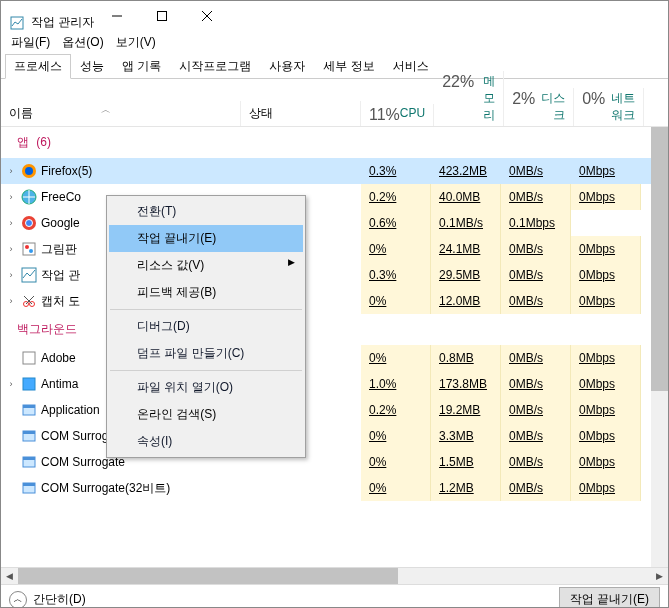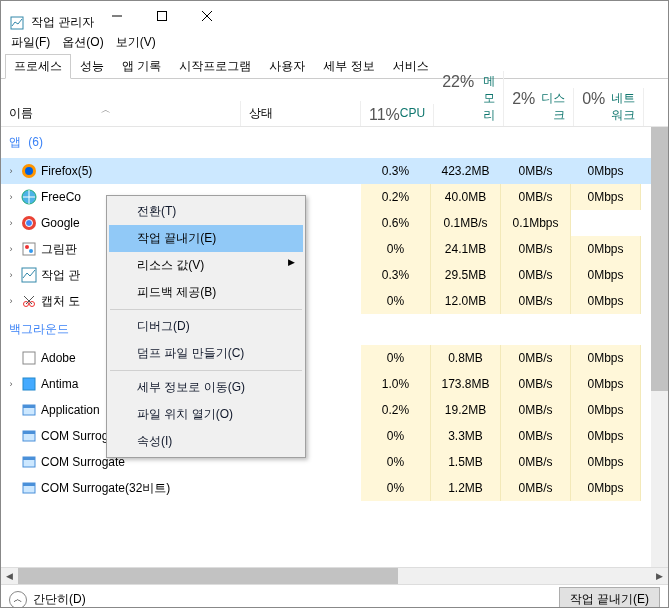--- a/index.html
+++ b/index.html
@@ -20,27 +20,27 @@
     .header-row .col-name { flex: 0 0 240px; padding: 4px 8px; position: relative; }
     .header-row .sort-arrow { position: absolute; left: 100px; top: 2px; font-size: 10px; color: #666; }
     .header-row .col-state { flex: 0 0 120px; padding: 4px 8px; }
     .header-row .col-usage { flex: 0 0 70px; text-align: right; padding: 2px 8px; display: flex; flex-direction: row; justify-content: flex-end; }
     .header-row .usage-pct { font-size: 16px; color: #555; }
     .header-row .usage-lbl { font-size: 12px; color: #0f766e; }
     .header-row > div { border-right: 1px solid #eee; }
     
     .body-scroll { height: 440px; overflow: hidden; position: relative; }
     
-    .group-row { padding: 7px 8px; color: #3b82f6; font-size: 13px; }
+    .group-row { padding: 7px 16px; color: #be185d; font-size: 13px; }
     
     .proc-row { display: flex; height: 26px; align-items: center; }
     .proc-row.selected { background: #cce8ff; }
     .proc-row .cell-name { flex: 0 0 240px; padding: 0 4px; display: flex; align-items: center; gap: 4px; overflow: hidden; white-space: nowrap; }
     .proc-row .cell-state { flex: 0 0 120px; }
-    .proc-row .cell-usage { flex: 0 0 70px; text-align: center; padding: 0 8px; background: #fff7d9; height: 100%; line-height: 26px; border-right: 1px solid #f3e9b9; }
+    .proc-row .cell-usage { flex: 0 0 70px; text-align: left; padding: 0 8px; background: #fff7d9; height: 100%; line-height: 26px; border-right: 1px solid #f3e9b9; text-decoration: underline; }
     .proc-row.selected .cell-usage { background: #cce8ff; border-right-color: #cce8ff; }
     .proc-row .cell-usage.heat { background: #ffe28a; }
     
     .expand { width: 12px; display: inline-block; color: #555; font-size: 9px; text-align: center; }
     .appicon { width: 16px; height: 16px; display: inline-flex; align-items: center; justify-content: center; font-size: 11px; }
     
     .ctx-menu { position: absolute; left: 105px; top: 194px; width: 200px; background: #f0f0f0; border: 1px solid #a0a0a0; box-shadow: 2px 2px 4px rgba(0,0,0,0.25); z-index: 100; padding: 2px; }
     .ctx-item { padding: 5px 26px 5px 28px; position: relative; }
     .ctx-item.highlight { background: #91c9f7; }
     .ctx-item.disabled { color: #0f172a; }
@@ -354,22 +354,22 @@
 
 <div class="ctx-menu">
   <div class="ctx-item disabled">전환(T)</div>
   <div class="ctx-item highlight">작업 끝내기(E)</div>
   <div class="ctx-item"><span>리소스 값(V)</span><span class="submark">▶</span></div>
   <div class="ctx-item">피드백 제공(B)</div>
   <div class="ctx-sep"></div>
   <div class="ctx-item disabled">디버그(D)</div>
   <div class="ctx-item disabled">덤프 파일 만들기(C)</div>
   <div class="ctx-sep"></div>
-  <div class="ctx-item disabled">세부 정보로 이동(G)</div>
   <div class="ctx-item disabled">파일 위치 열기(O)</div>
+  <div class="ctx-item">온라인 검색(S)</div>
   <div class="ctx-item disabled">속성(I)</div>
 </div>
 
 <div class="hscroll">
   <div class="hscroll-btn" style="left:0">◀</div>
   <div class="hscroll-track">
       <div class="hscroll-thumb"></div>
     </div>
   <div class="hscroll-btn" style="right:0">▶</div>
 </div>

